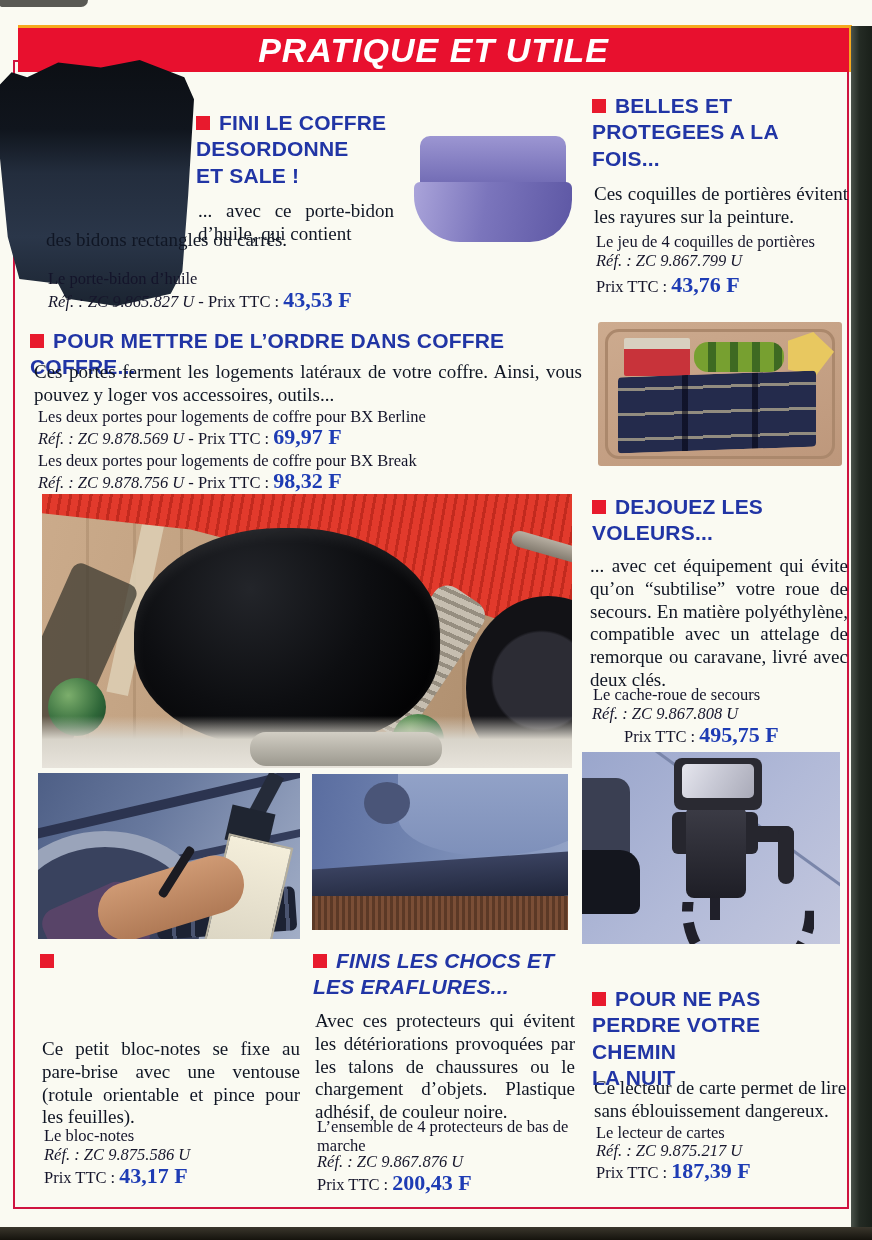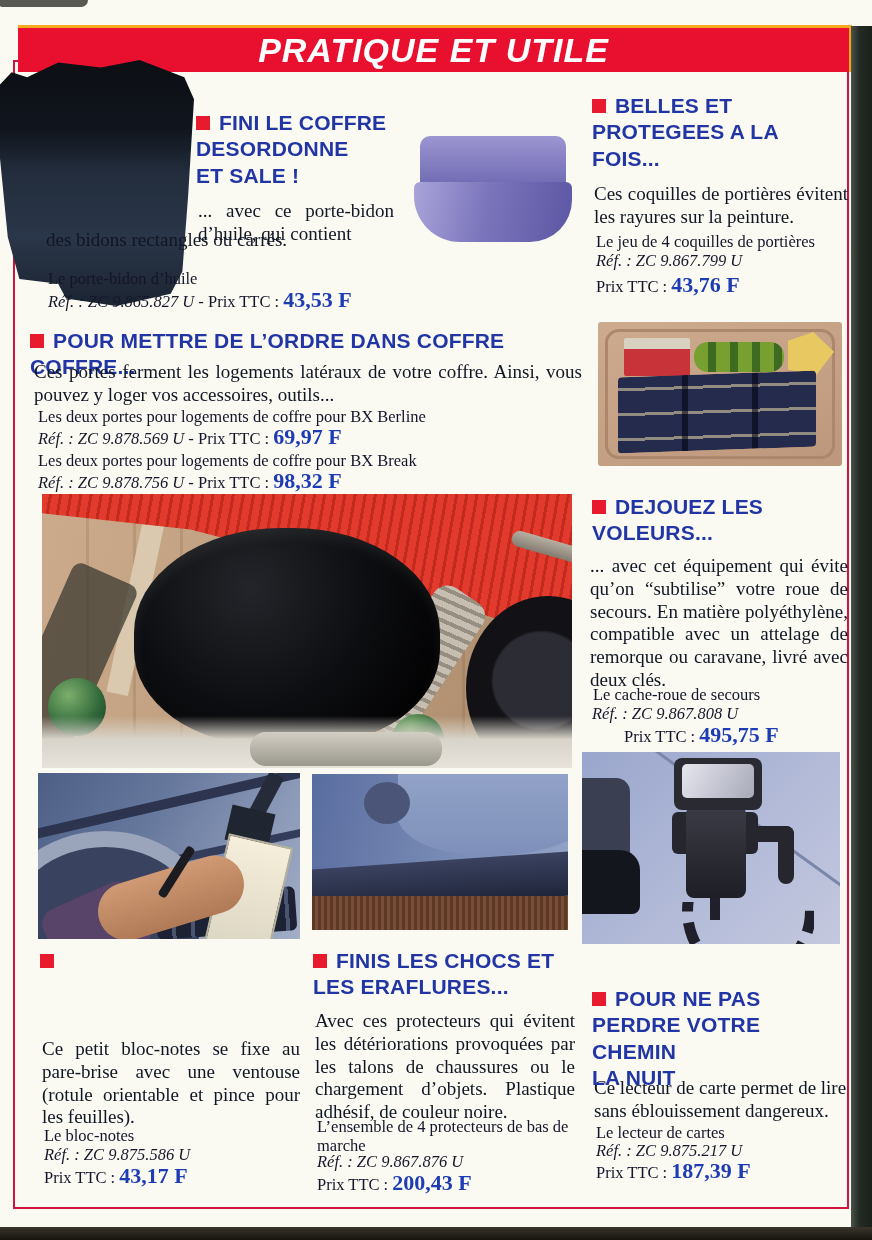--- a/index.html
+++ b/index.html
@@ -279,21 +279,21 @@
   <div class="abs h" style="left:40px;top:948px;width:260px;">
     <span class="sq"></span>
   </div>
   <div class="abs body just" style="left:42px;top:1038px;width:258px;">Ce petit bloc-notes se fixe au pare-brise avec une ventouse (rotule orientable et pince pour les feuilles).</div>
   <div class="abs cap" style="left:44px;top:1127px;">Le bloc-notes</div>
   <div class="abs ref" style="left:44px;top:1145px;font-style:italic;">Réf. : ZC 9.875.586 U</div>
   <div class="abs refline" style="left:44px;top:1163px;">
     <span class="plabel">Prix TTC : </span><span class="price">43,17 F</span>
   </div>
 
-  <div class="abs h" style="left:313px;top:948px;width:262px;">
+  <div class="abs h" style="left:313px;top:948px;width:262px;font-style:italic;">
     <span class="sq"></span><span class="ttl">FINIS LES CHOCS ET
 LES ERAFLURES...</span>
   </div>
   <div class="abs body just" style="left:315px;top:1010px;width:260px;">Avec ces protecteurs qui évitent les détériorations provoquées par les talons de chaussures ou le chargement d’objets. Plastique adhésif, de couleur noire.</div>
   <div class="abs cap" style="left:317px;top:1118px;width:258px;">L’ensemble de 4 protecteurs de bas de marche</div>
   <div class="abs ref" style="left:317px;top:1152px;">Réf. : ZC 9.867.876 U</div>
   <div class="abs refline" style="left:317px;top:1170px;">
     <span class="plabel">Prix TTC : </span><span class="price">200,43 F</span>
   </div>
 

